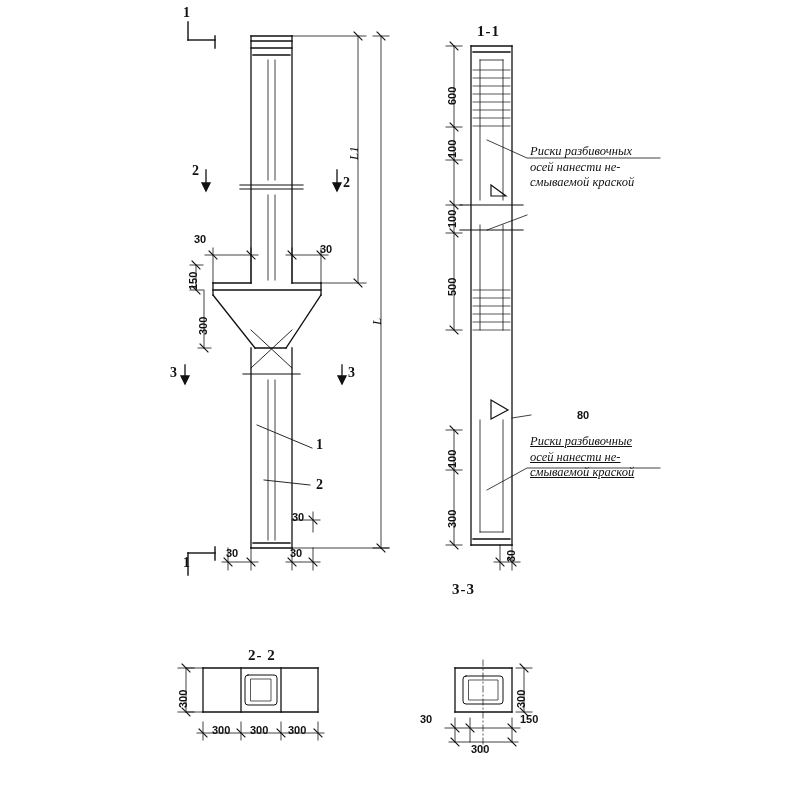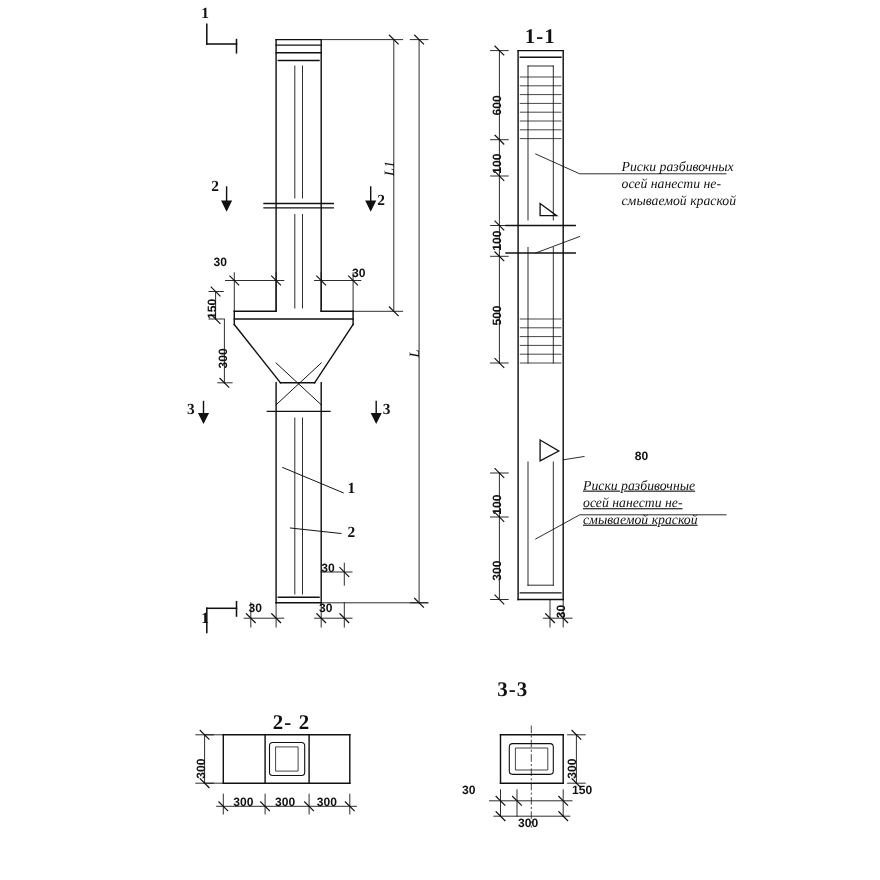--- a/index.html
+++ b/index.html
@@ -37,21 +37,21 @@
     font-weight: 600;
   }
   .dim-v {
     font-size: 11px;
     font-family: "Liberation Sans", sans-serif;
     font-weight: 600;
     transform-origin: left top;
     transform: rotate(-90deg);
   }
   .secttitle {
-    font-size: 19px;
+    font-size: 15px;
     font-weight: bold;
     font-family: "Liberation Serif", serif;
     letter-spacing: 1px;
     text-align: right;
   }
   .marknum {
     font-size: 14px;
     font-weight: bold;
     font-family: "Liberation Serif", serif;
   }
@@ -365,21 +365,21 @@
       </g>
       <g stroke-width="0.7" stroke-dasharray="6 3 1 3">
         <path d="M483 660 L483 752"></path>
       </g>
 
     </g>
   </svg>
 
   <div class="lbl secttitle" style="left:477px; top:24px;">1-1</div>
   <div class="lbl secttitle" style="left:248px; top:648px;">2- 2</div>
-  <div class="lbl secttitle" style="left:452px; top:618px;">3-3</div>
+  <div class="lbl secttitle" style="left:452px; top:582px;">3-3</div>
 
   <div class="lbl marknum" style="left:183px; top:6px;">1</div>
   <div class="lbl marknum" style="left:183px; top:556px;">1</div>
   <div class="lbl marknum" style="left:192px; top:164px;">2</div>
   <div class="lbl marknum" style="left:343px; top:176px;">2</div>
   <div class="lbl marknum" style="left:170px; top:366px;">3</div>
   <div class="lbl marknum" style="left:348px; top:366px;">3</div>
 
   <div class="lbl marknum" style="left:316px; top:438px;">1</div>
   <div class="lbl marknum" style="left:316px; top:478px;">2</div>
@@ -397,21 +397,21 @@
 
   <div class="lbl dim-v" style="left:447px; top:105px;">600</div>
   <div class="lbl dim-v" style="left:447px; top:158px;">100</div>
   <div class="lbl dim-v" style="left:447px; top:228px;">100</div>
   <div class="lbl dim-v" style="left:447px; top:296px;">500</div>
   <div class="lbl dim-v" style="left:447px; top:468px;">100</div>
   <div class="lbl dim-v" style="left:447px; top:528px;">300</div>
   <div class="lbl dim-v" style="left:506px; top:562px;">30</div>
   <div class="lbl dim" style="left:531px; top:410px;margin-left:46px;">80</div>
 
-  <div class="lbl note" style="left:530px; top:144px;margin-left:35px;">
+  <div class="lbl note" style="left:530px; top:144px;">
     <div>Риски разбивочных</div>
     <div>осей нанести не-</div>
     <div>смываемой краской</div>
   </div>
   <div class="lbl note" style="left:530px; top:434px;text-decoration:underline;">
     <div>Риски разбивочные</div>
     <div>осей нанести не-</div>
     <div>смываемой краской</div>
   </div>
 

